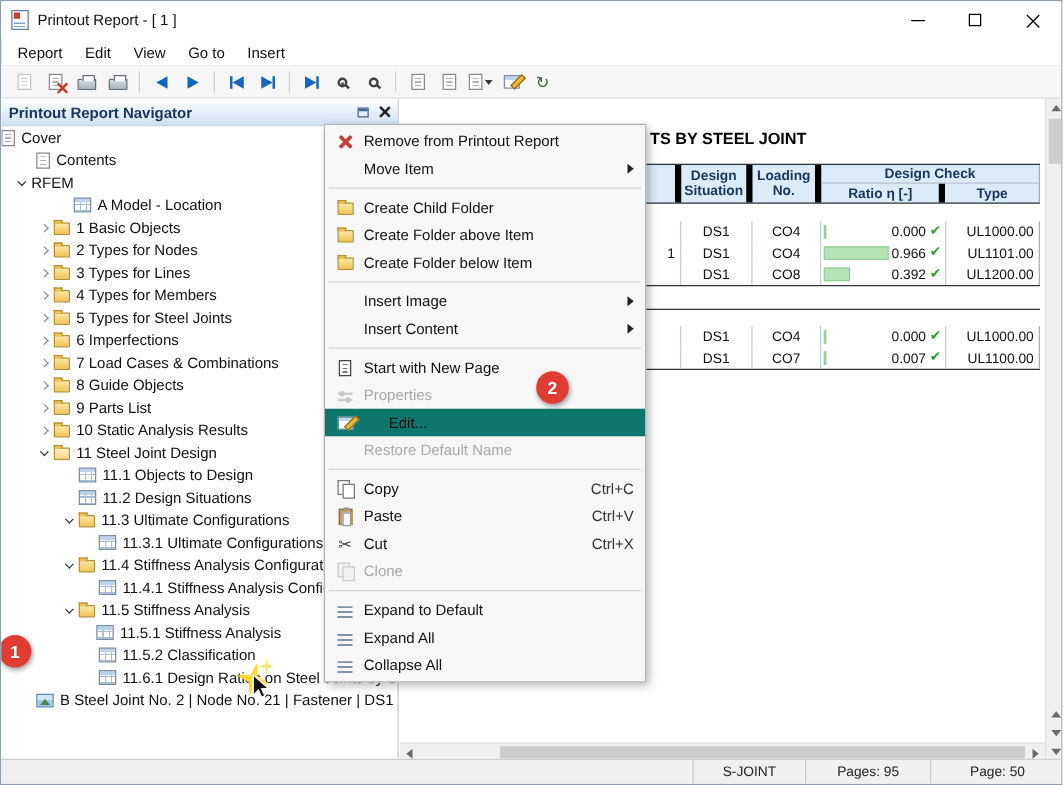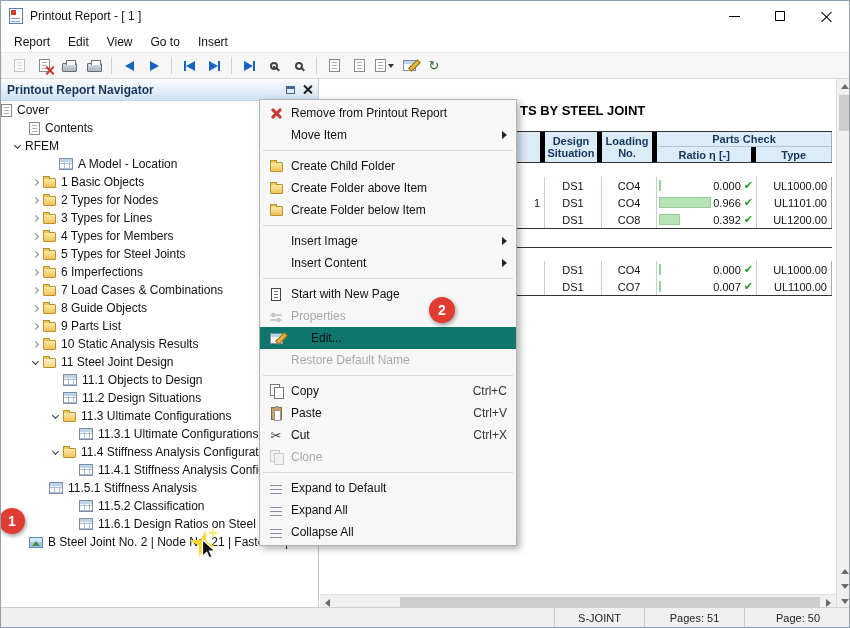--- a/index.html
+++ b/index.html
@@ -398,21 +398,28 @@
             <span class="tw">
               <span class="chev-d"></span>
             </span>
             <span class="ticon icn-folder"></span>
             <span>11.4 Stiffness Analysis Configuration</span>
           </div>
         <div class="trow" style="padding-left:78px">
             <span class="ticon icn-table"></span>
             <span>11.4.1 Stiffness Analysis Config...</span>
           </div>
-        <div class="trow" style="padding-left:48px">
+        <div class="trow" style="padding-left:46px">
+            <span class="tw">
+              <span class="chev-d"></span>
+            </span>
+            <span class="ticon icn-folder"></span>
+            <span>11.5 Stiffness Analysis</span>
+          </div>
+        <div class="trow" style="padding-left:76px">
             <span class="ticon icn-table"></span>
             <span>11.5.1 Stiffness Analysis</span>
           </div>
         <div class="trow" style="padding-left:78px">
             <span class="ticon icn-table"></span>
             <span>11.5.2 Classification</span>
           </div>
         <div class="trow" style="padding-left:78px">
             <span class="ticon icn-table"></span>
             <span>11.6.1 Design Ratios on Steel Joints by St...</span>
@@ -425,21 +432,21 @@
     </div>
 
     <div class="report">
       <div class="rp-title">TS BY STEEL JOINT</div>
       <div class="rtable">
         <div class="rt-header">
           <div class="hc c0"></div>
           <div class="hc c1">Design Situation</div>
           <div class="hc c2">Loading No.</div>
           <div class="c34 hc">
-            <div class="hc-top">Parts Check</div>
+            <div class="hc-top">Design Check</div>
             <div class="hc-bot">
               <div class="hc c3">Ratio η [-]</div>
               <div class="hc c4l">Type</div>
             </div>
           </div>
         </div>
         <div class="rt-sec"></div>
         <div class="rt-row">
           <div class="dc c0"></div>
           <div class="dc c1 ctr">DS1</div>
@@ -639,21 +646,21 @@
         <span class="mico">
           <span class="icn-list"></span>
         </span>
         <span class="mlabel">Collapse All</span>
       </div>
   </div>
 
   <div class="statusbar">
     <div class="sb-spacer"></div>
     <div class="sb-seg sb-s1">S-JOINT</div>
-    <div class="sb-seg sb-s2">Pages: 51</div>
+    <div class="sb-seg sb-s2">Pages: 95</div>
     <div class="sb-seg sb-s3">Page: 50</div>
   </div>
 
   <div class="badge badge1">1</div>
   <div class="badge badge2">2</div>
 
   <div class="star"></div>
   <div class="star2"></div>
   <div class="cursor">
     <svg width="22" height="22" viewBox="0 0 24 24">

